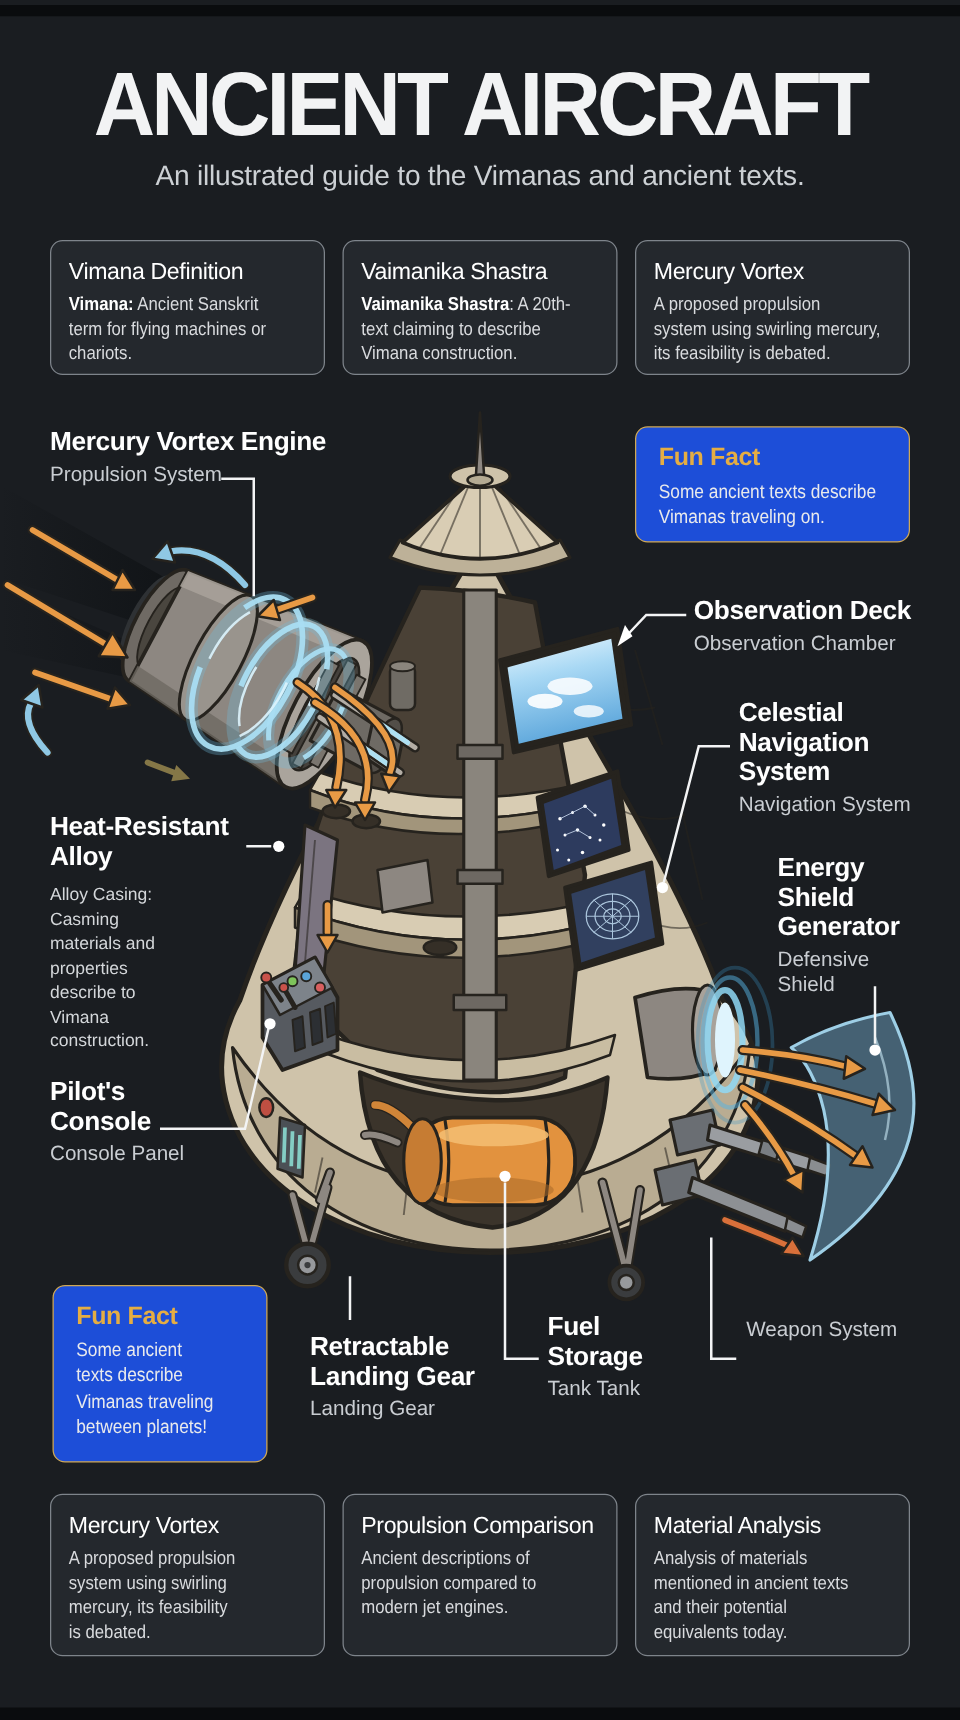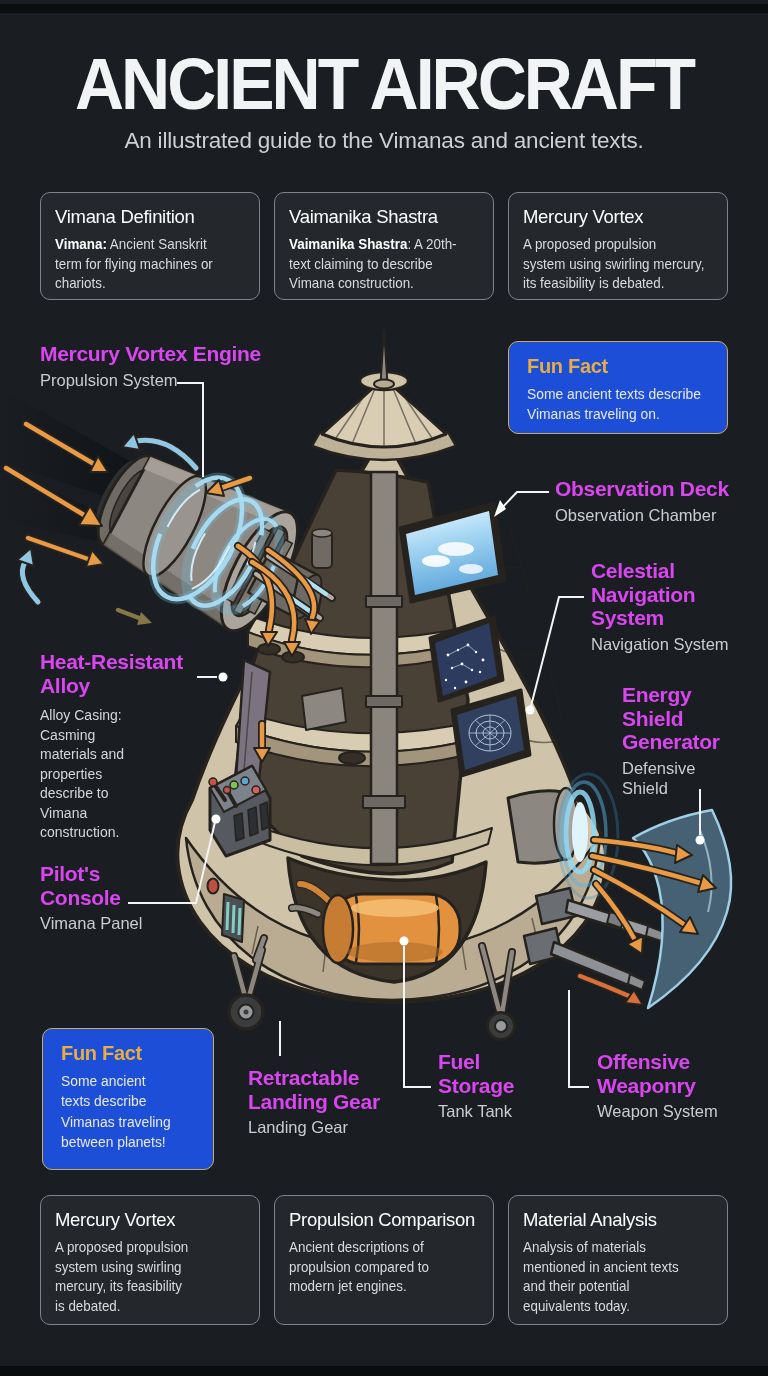--- a/index.html
+++ b/index.html
@@ -25,21 +25,21 @@
   .cond{display:inline-block;width:112%;transform:scaleX(0.893);transform-origin:0 0;}
 
   .ff{position:absolute;box-sizing:border-box;background:#1d4ed8;
       border:1.5px solid #cfa855;border-radius:10px;padding:13px 18px;}
   .ff1{left:508px;top:341px;width:220px;height:93px;}
   .ff2{left:42px;top:1028px;width:172px;height:142px;}
   .ff-title{font-size:20px;font-weight:bold;color:#e5ad43;letter-spacing:-0.3px;}
   .ff-body{margin-top:6px;font-size:15.5px;line-height:1.32;color:#e9eaec;white-space:pre-line;}
 
   .co{position:absolute;}
-  .co-title{font-size:21px;line-height:1.12;font-weight:bold;color:#d946ef;
+  .co-title{font-size:21px;line-height:1.12;font-weight:bold;color:#ffffff;
             letter-spacing:-0.3px;white-space:pre-line;}
   .co-sub{margin-top:4px;font-size:16.5px;line-height:1.22;color:#c9cdd2;white-space:pre-line;}
   .co-body{margin-top:9px;font-size:14px;line-height:19.5px;color:#d4d7da;white-space:pre-line;}
 
   .co-engine{left:40px;top:342px;width:280px;}
   .co-observation{left:555px;top:477px;width:195px;}
   .co-navigation{left:591px;top:559px;width:150px;}
   .co-alloy{left:40px;top:650px;width:175px;}
   .co-alloy .co-body{width:122px;}
   .co-shieldgen{left:622px;top:683px;width:125px;}
@@ -429,35 +429,33 @@
   <div class="co co-shieldgen">
     <div class="co-title">Energy
 Shield
 Generator</div>
     <div class="co-sub">Defensive
 Shield</div>
   </div>
   <div class="co co-console">
     <div class="co-title">Pilot's
 Console</div>
-    <div class="co-sub">Vimana Panel</div>
+    <div class="co-sub">Console Panel</div>
   </div>
   <div class="co co-gear">
     <div class="co-title">Retractable
 Landing Gear</div>
     <div class="co-sub">Landing Gear</div>
   </div>
   <div class="co co-fuel">
     <div class="co-title">Fuel
 Storage</div>
     <div class="co-sub">Tank Tank</div>
   </div>
   <div class="co co-weapon">
-    <div class="co-title">Offensive
-Weaponry</div>
     <div class="co-sub">Weapon System</div>
   </div>
 
   <div class="card botc" style="left:40px">
     <div class="card-title">Mercury Vortex</div>
     <div class="card-body cond">A proposed propulsion
 system using swirling
 mercury, its feasibility
 is debated.</div>
   </div>

